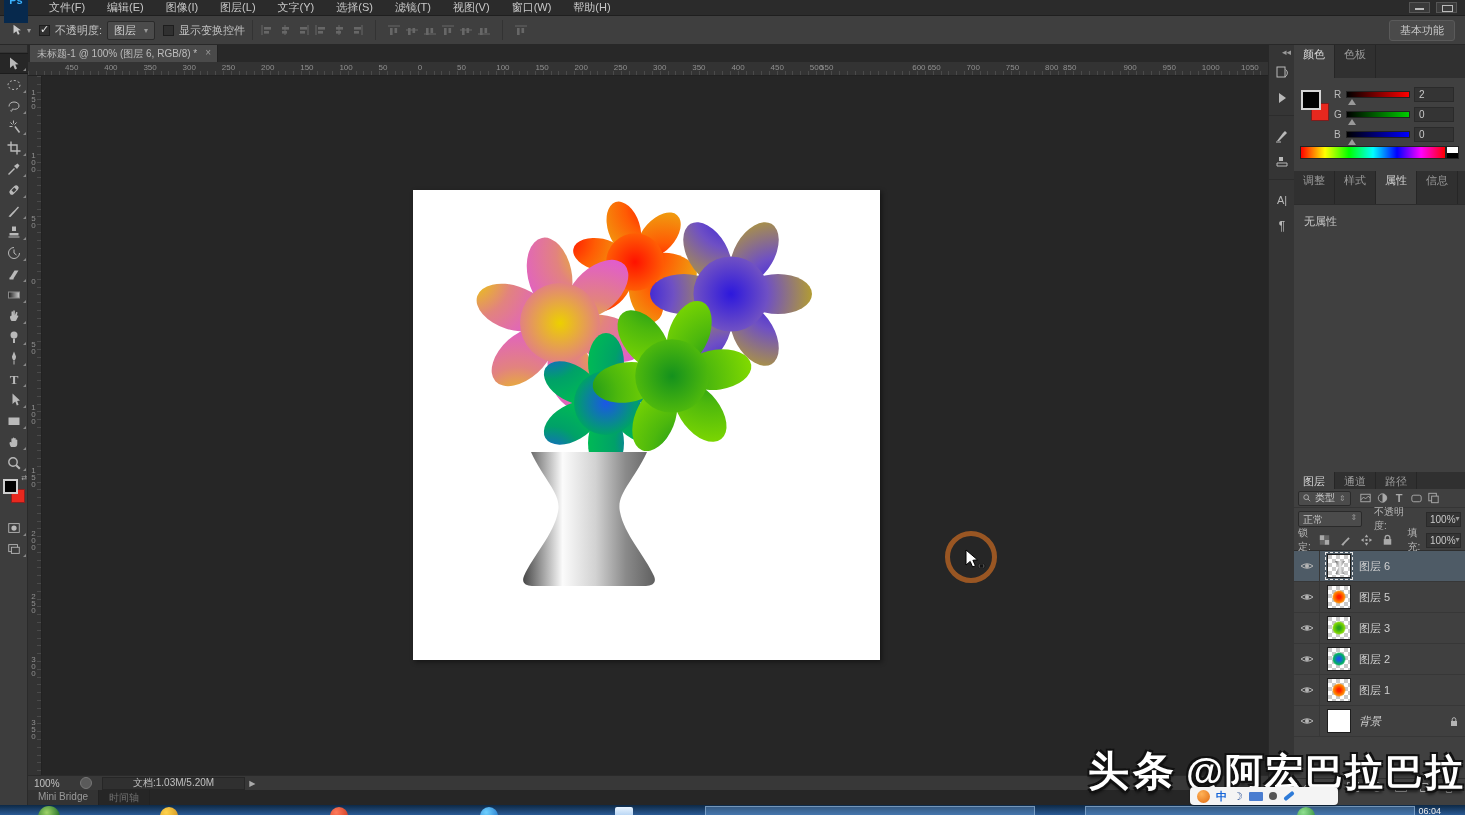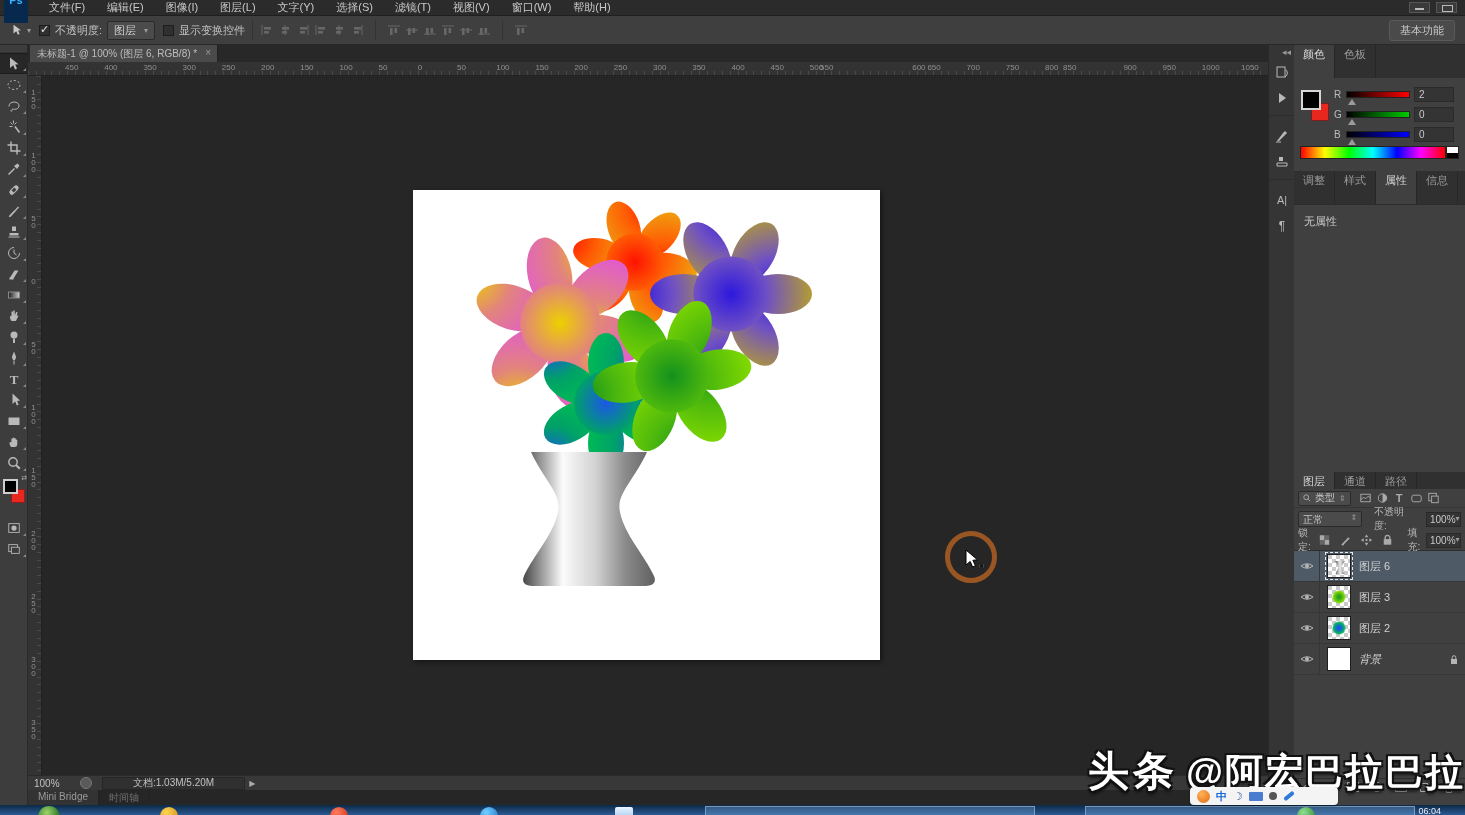--- a/index.html
+++ b/index.html
@@ -796,35 +796,59 @@
           <span class="layer-name">图层 6</span>
         </div>
         <div class="layer-row">
           <div class="eye-box">
             <svg width="14" height="10" viewBox="0 0 14 10">
               <path d="M1 5 Q7 .5 13 5 Q7 9.5 1 5 Z" fill="none" stroke="#b5b5b5"></path>
               <circle cx="7" cy="5" r="2" fill="#b5b5b5"></circle>
             </svg>
           </div>
           <div class="thumb">
-            <div class="dot dot-green"></div>
-          </div>
-          <span class="layer-name">图层 3</span>
+            <div class="dot dot-orange"></div>
+          </div>
+          <span class="layer-name">图层 5</span>
         </div>
         <div class="layer-row">
           <div class="eye-box">
             <svg width="14" height="10" viewBox="0 0 14 10">
               <path d="M1 5 Q7 .5 13 5 Q7 9.5 1 5 Z" fill="none" stroke="#b5b5b5"></path>
               <circle cx="7" cy="5" r="2" fill="#b5b5b5"></circle>
             </svg>
           </div>
           <div class="thumb">
+            <div class="dot dot-green"></div>
+          </div>
+          <span class="layer-name">图层 3</span>
+        </div>
+        <div class="layer-row">
+          <div class="eye-box">
+            <svg width="14" height="10" viewBox="0 0 14 10">
+              <path d="M1 5 Q7 .5 13 5 Q7 9.5 1 5 Z" fill="none" stroke="#b5b5b5"></path>
+              <circle cx="7" cy="5" r="2" fill="#b5b5b5"></circle>
+            </svg>
+          </div>
+          <div class="thumb">
             <div class="dot dot-teal"></div>
           </div>
           <span class="layer-name">图层 2</span>
+        </div>
+        <div class="layer-row">
+          <div class="eye-box">
+            <svg width="14" height="10" viewBox="0 0 14 10">
+              <path d="M1 5 Q7 .5 13 5 Q7 9.5 1 5 Z" fill="none" stroke="#b5b5b5"></path>
+              <circle cx="7" cy="5" r="2" fill="#b5b5b5"></circle>
+            </svg>
+          </div>
+          <div class="thumb">
+            <div class="dot dot-orange"></div>
+          </div>
+          <span class="layer-name">图层 1</span>
         </div>
         <div class="layer-row">
           <div class="eye-box">
             <svg width="14" height="10" viewBox="0 0 14 10">
               <path d="M1 5 Q7 .5 13 5 Q7 9.5 1 5 Z" fill="none" stroke="#b5b5b5"></path>
               <circle cx="7" cy="5" r="2" fill="#b5b5b5"></circle>
             </svg>
           </div>
           <div class="thumb thumb-white"></div>
           <span class="layer-name italic">背景</span>

